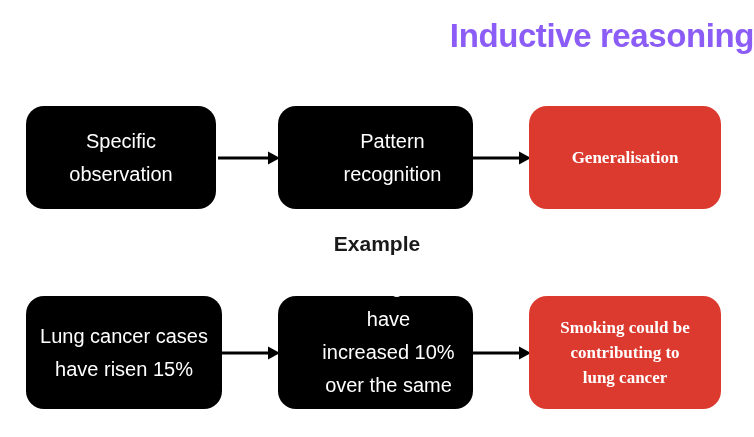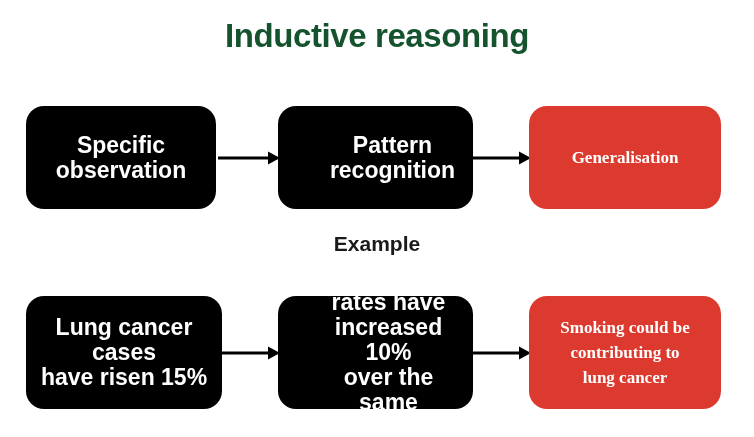--- a/index.html
+++ b/index.html
@@ -19,24 +19,24 @@
     position: relative;
     width: 754px;
     height: 437px;
   }
 
   .page-title {
     position: absolute;
     left: 0;
     top: 16px;
     width: 754px;
-    text-align: center;
+    text-align: right;
     font-size: 33px;
     font-weight: bold;
-    color: #14532d;
+    color: #8b5cf6;
     letter-spacing: -0.4px;
     line-height: 40px;
   }
 
   .section-label {
     position: absolute;
     left: 0;
     top: 234px;
     width: 754px;
     text-align: center;
@@ -71,23 +71,23 @@
   .node-accent {
     background: #dc3a2f;
     color: #ffffff;
   }
 
   .node-text {
     display: block;
     white-space: pre-line;
   }
   .node-dark .node-text {
-    font-size: 23px;
-    font-weight: bold;
-    line-height: 25px;
+    font-size: 20px;
+    font-weight: normal;
+    line-height: 33px;
   }
   .node-accent .node-text {
     font-size: 17px;
     font-weight: bold;
     line-height: 25px;
     font-family: Liberation Serif, serif;
   }
 
   
   .row-top .n1 { left: 26px;  top: 0; width: 190px; height: 103px; }

